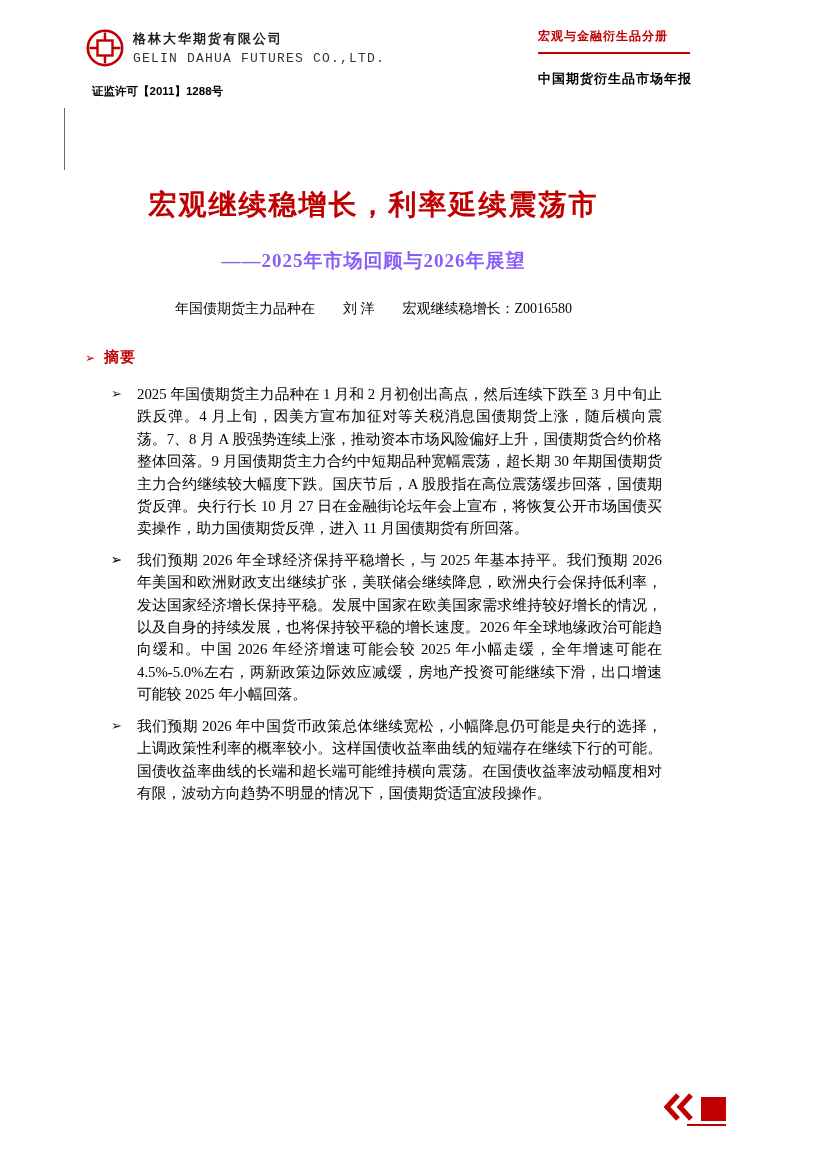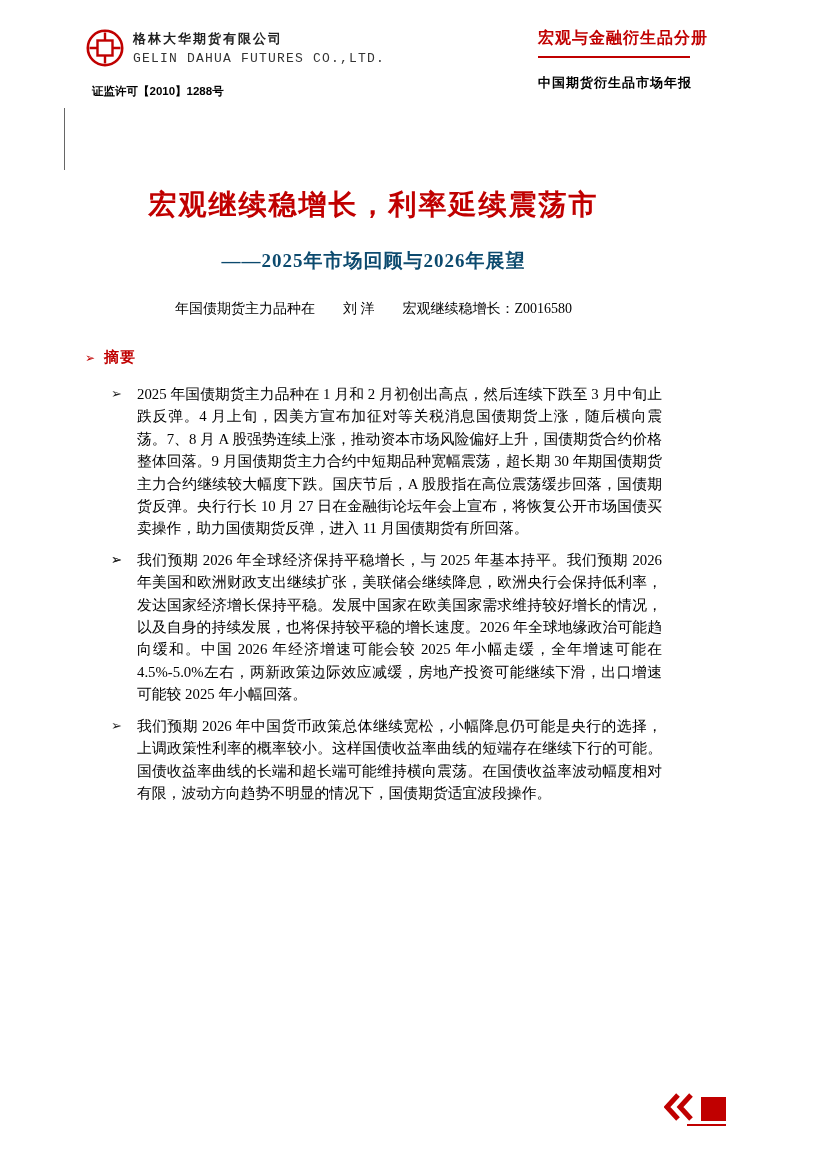--- a/index.html
+++ b/index.html
@@ -32,21 +32,21 @@
     font-size: 13px; letter-spacing: 1.2px; color: #333; margin-top: 3px;
     font-family: Liberation Mono, monospace;
   }
   .license {
     margin-top: 16px; margin-left: 7px;
     font-size: 11.5px; font-weight: bold; color: #000;
     font-family: "Liberation Sans", sans-serif;
   }
   .header-right { width: 152px; }
   .series {
-    color: #c00000; font-weight: bold; font-size: 16px;
+    color: #c00000; font-weight: bold; font-size: 12px;
     letter-spacing: 1px; white-space: nowrap;
     font-family: "Liberation Sans", sans-serif;
   }
   .red-rule { height: 2px; background: #c00000; margin: 7px 0 16px 0; }
   .annual {
     color: #000; font-weight: bold; font-size: 13px;
     letter-spacing: 1px; white-space: nowrap;
     font-family: "Liberation Sans", sans-serif;
   }
 
@@ -57,21 +57,21 @@
   }
 
   
   .main { position: absolute; top: 188px; left: 85px; right: 64px; }
   h1.report-title {
     font-size: 28px; line-height: 34px; font-weight: bold;
     color: #c00000; text-align: center; letter-spacing: 2px;
   }
   h2.report-subtitle {
     margin-top: 26px;
-    font-size: 19px; font-weight: bold; color: #0c4a6e;
+    font-size: 19px; font-weight: bold; color: #8b5cf6;
     text-align: center; letter-spacing: 1px;
   }
   .authors {
     margin-top: 26px; text-align: center;
     font-size: 14px; color: #000;
   }
   .authors span { margin: 0 14px; }
 
   .summary-heading {
     margin-top: 30px;
@@ -123,21 +123,21 @@
             <circle cx="20" cy="20" r="17.2" fill="none" stroke="#c00000" stroke-width="2.6"></circle>
             <rect x="12.5" y="12.5" width="15" height="15" fill="none" stroke="#c00000" stroke-width="2.4"></rect>
             <path d="M20 4.5 V12.5 M20 27.5 V35.5 M4.5 20 H12.5 M27.5 20 H35.5" stroke="#c00000" stroke-width="2.4" fill="none"></path>
           </svg>
         </div>
         <div class="company-names">
           <div class="cn">格林大华期货有限公司</div>
           <div class="en">GELIN DAHUA FUTURES CO.,LTD.</div>
         </div>
       </div>
-      <div class="license">证监许可【2010】1288号</div>
+      <div class="license">证监许可【2011】1288号</div>
     </div>
 
     <div class="header-right">
       <div class="series">宏观与金融衍生品分册</div>
       <div class="red-rule"></div>
       <div class="annual">中国期货衍生品市场年报</div>
     </div>
   </div>
 
   <div class="left-tick"></div>

